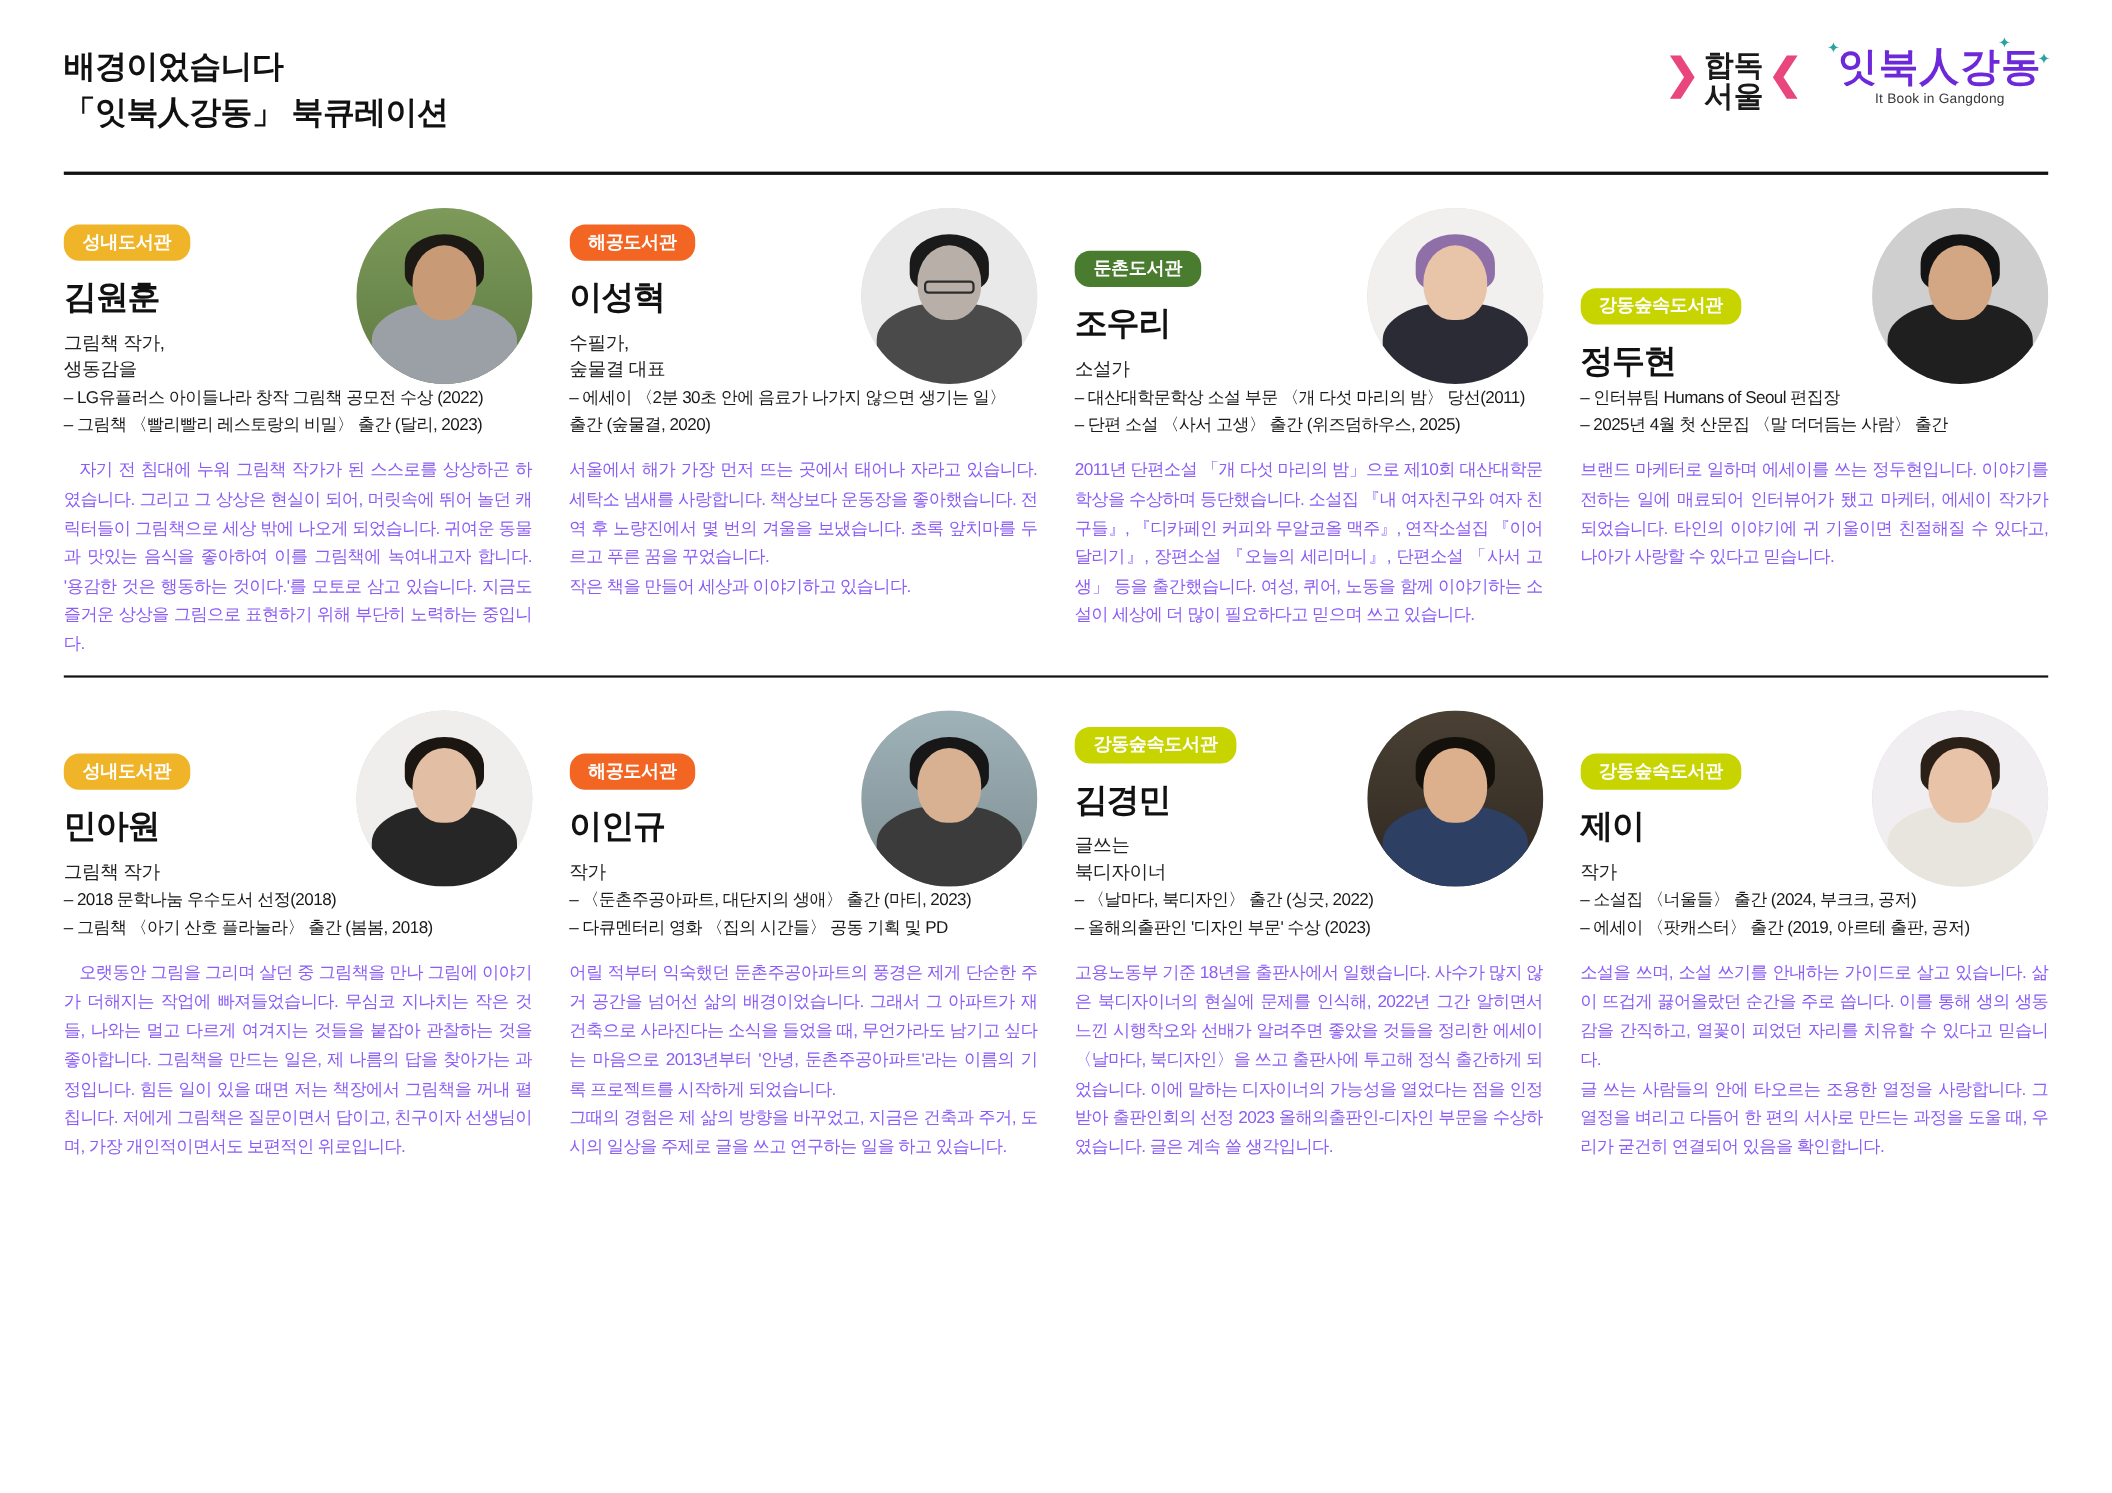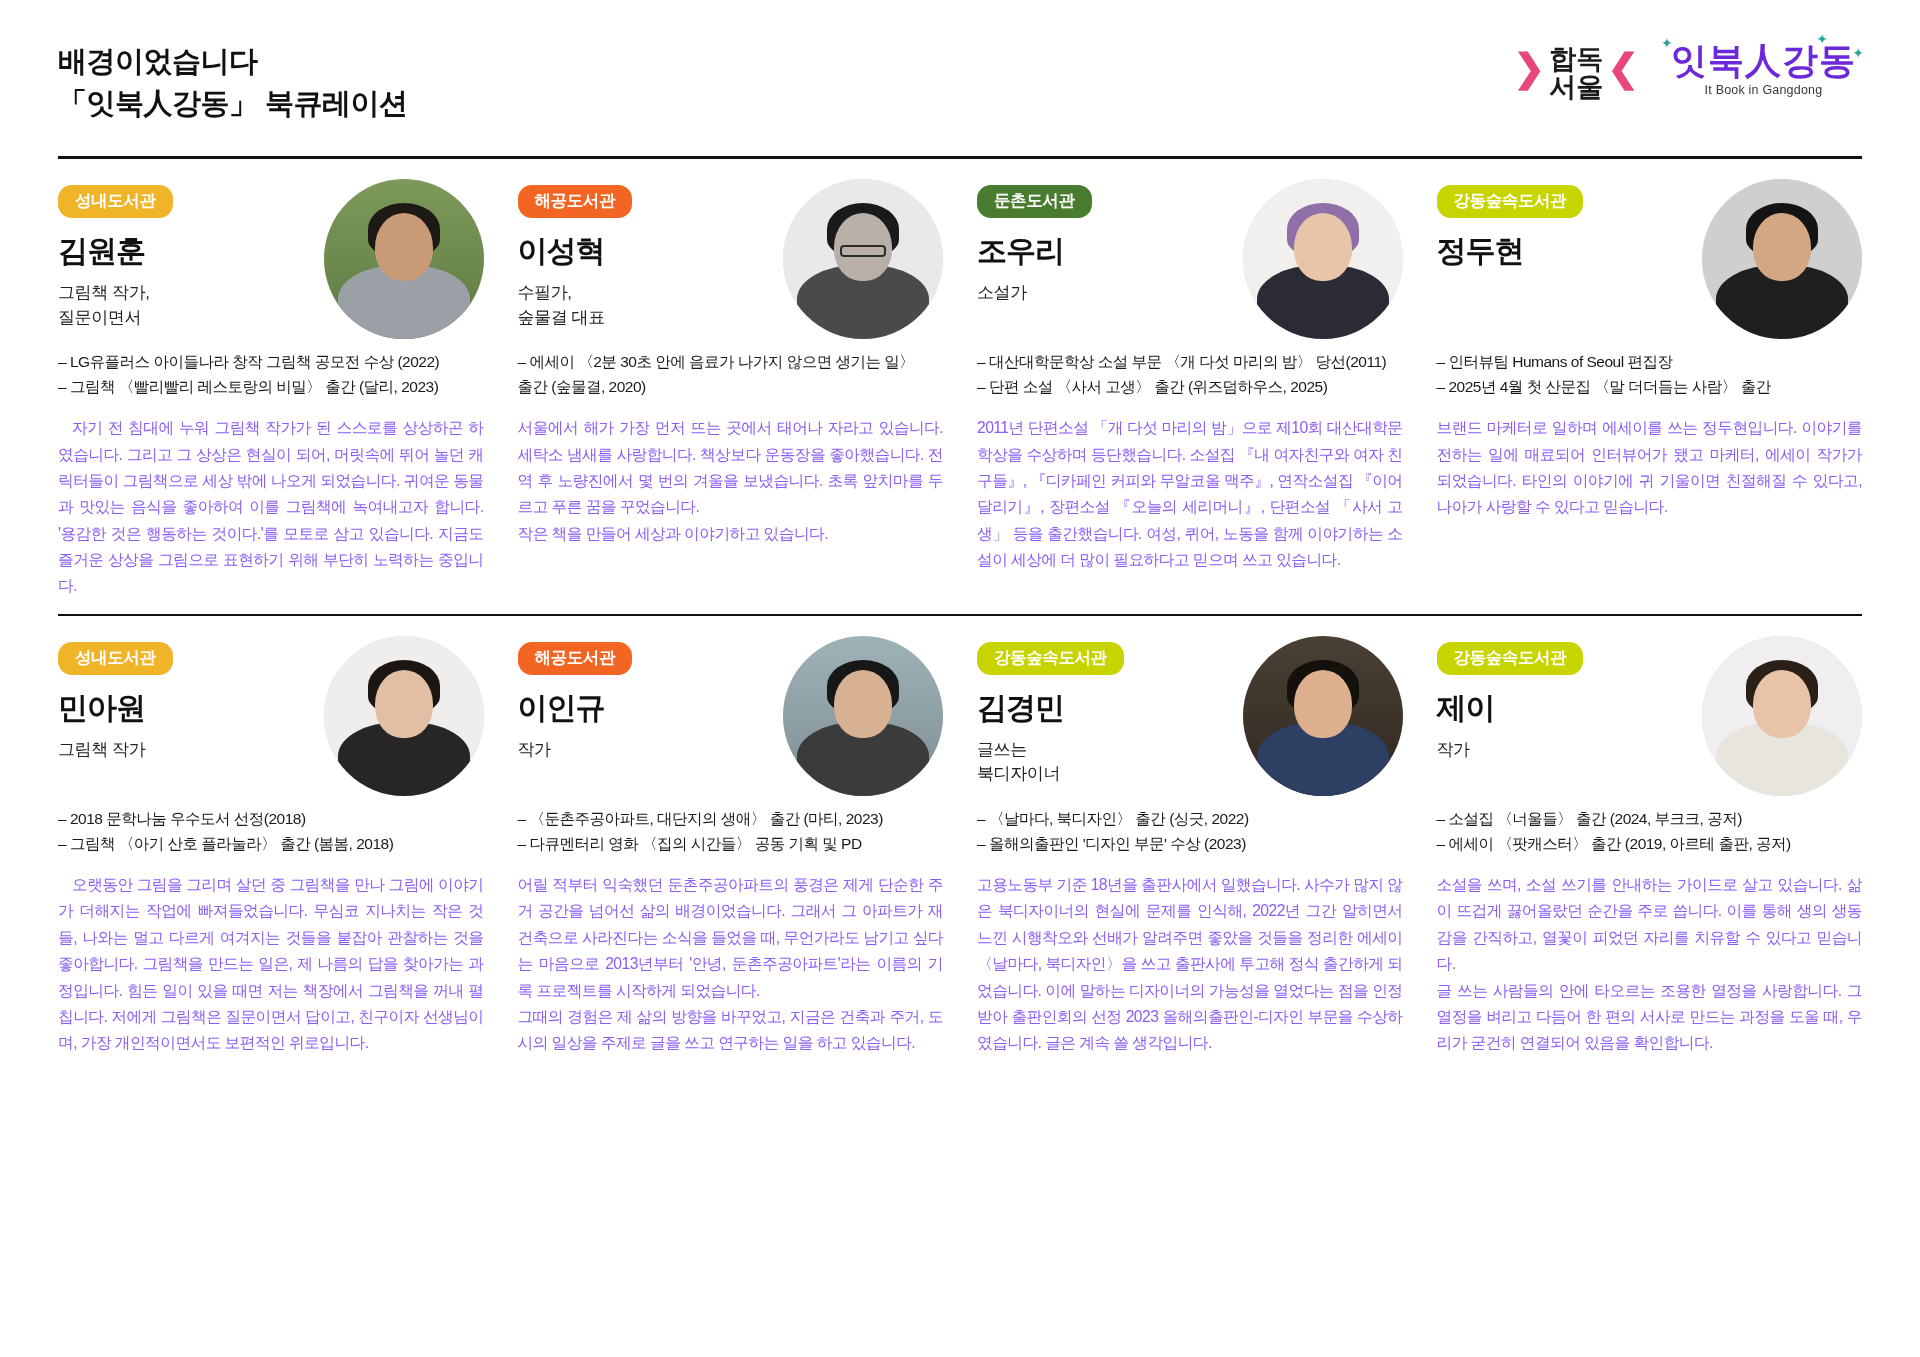--- a/index.html
+++ b/index.html
@@ -106,21 +106,21 @@
     grid-template-columns: repeat(4, 1fr);
     column-gap: 34px;
   }
   .row-1 { padding-top: 20px; padding-bottom: 14px; }
   .row-2 { padding-top: 20px; }
 
   .card { position: relative; }
 
   .card-top {
     display: flex;
-    align-items: flex-start;
+    align-items: flex-end;
     height: 170px;
   }
 
   .ident {
     flex: 1 1 auto;
     padding-top: 6px;
     min-width: 0;
   }
 
   .lib-badge {
@@ -239,21 +239,21 @@
   <hr class="rule">
 
   <div class="row row-1">
 
     <div class="card">
       <div class="card-top">
         <div class="ident">
           <span class="lib-badge" style="background:#f0b429">성내도서관</span>
           <div class="person-name">김원훈</div>
           <div class="person-role">그림책 작가,
-질문이면서</div>
+생동감을</div>
         </div>
         <div class="photo">
           <div class="sky" style="background:linear-gradient(#7d9a5a,#5e7a42)"></div>
           <div class="body" style="background:#9aa0a6"></div>
           <div class="hair" style="background:#1d1a16"></div>
           <div class="head" style="background:#c99a76"></div>
         </div>
       </div>
       <div class="bullets">
         <div>– LG유플러스 아이들나라 창작 그림책 공모전 수상 (2022)</div>

